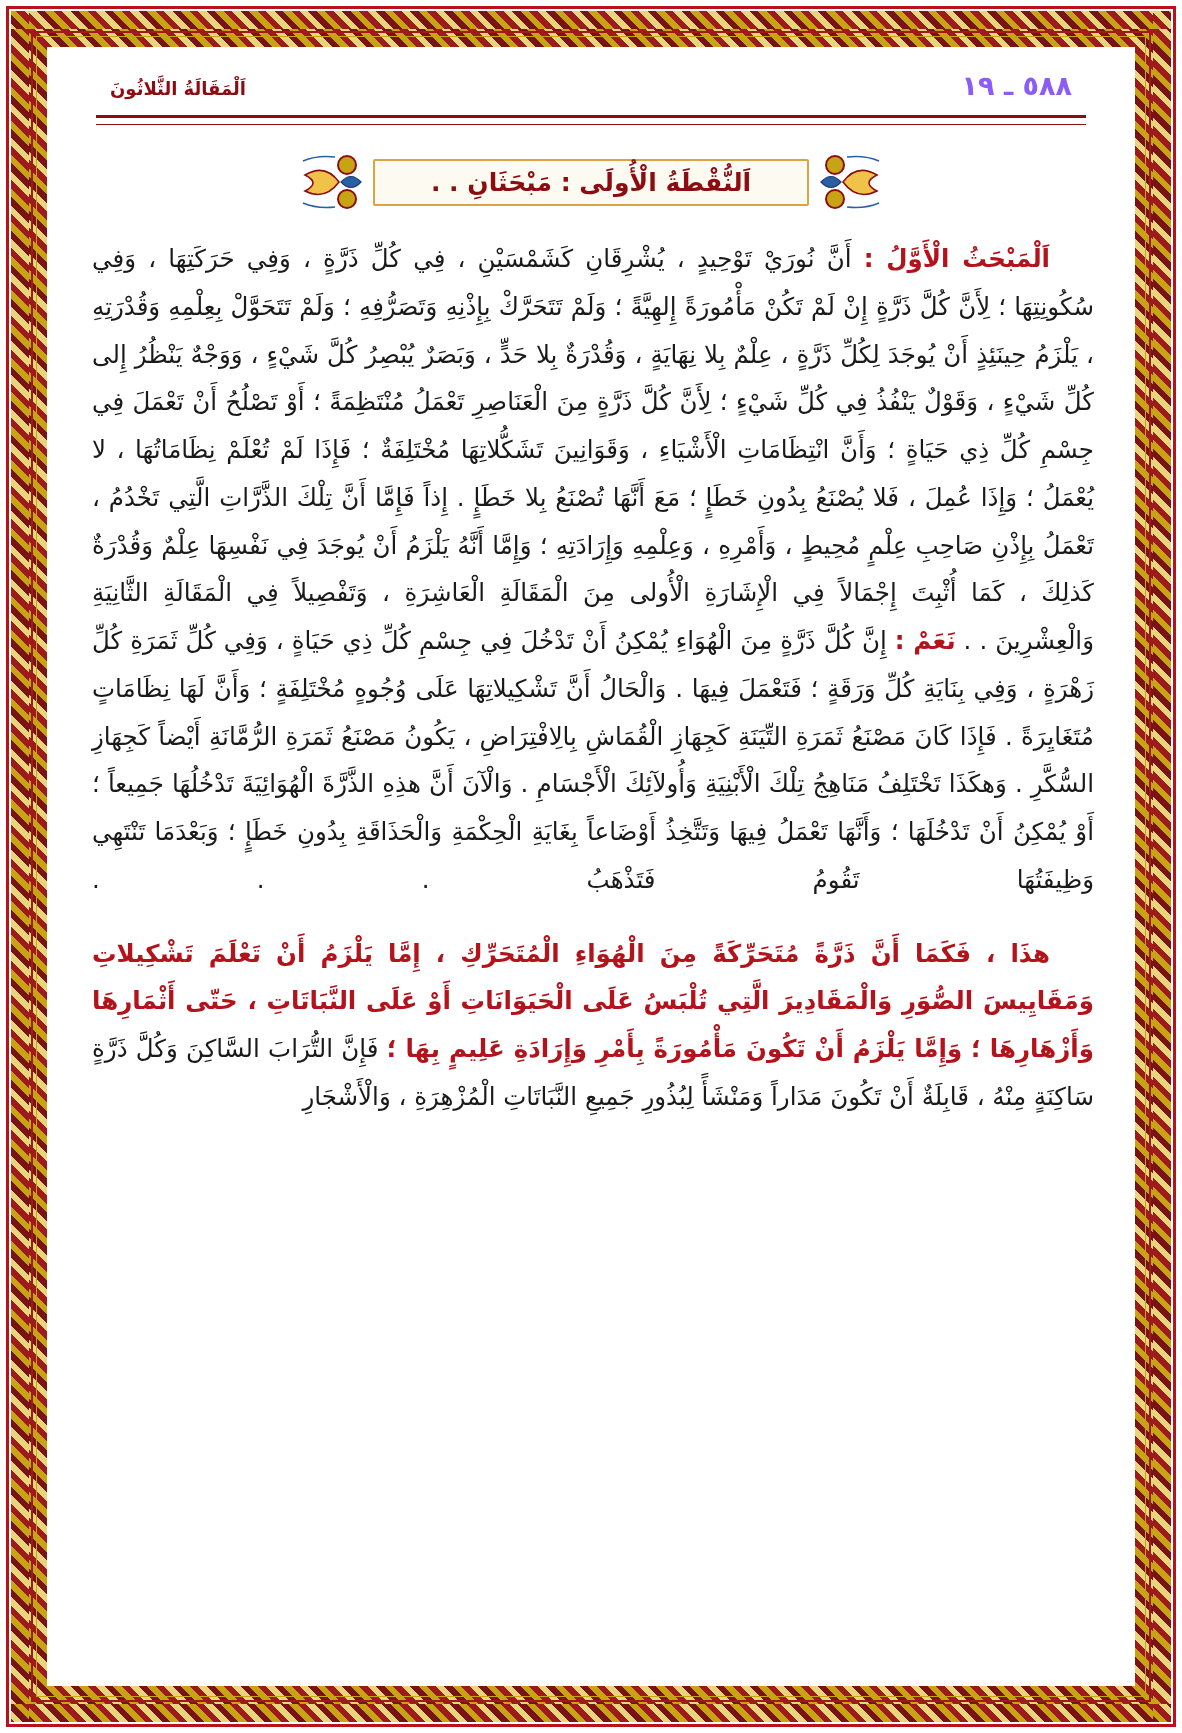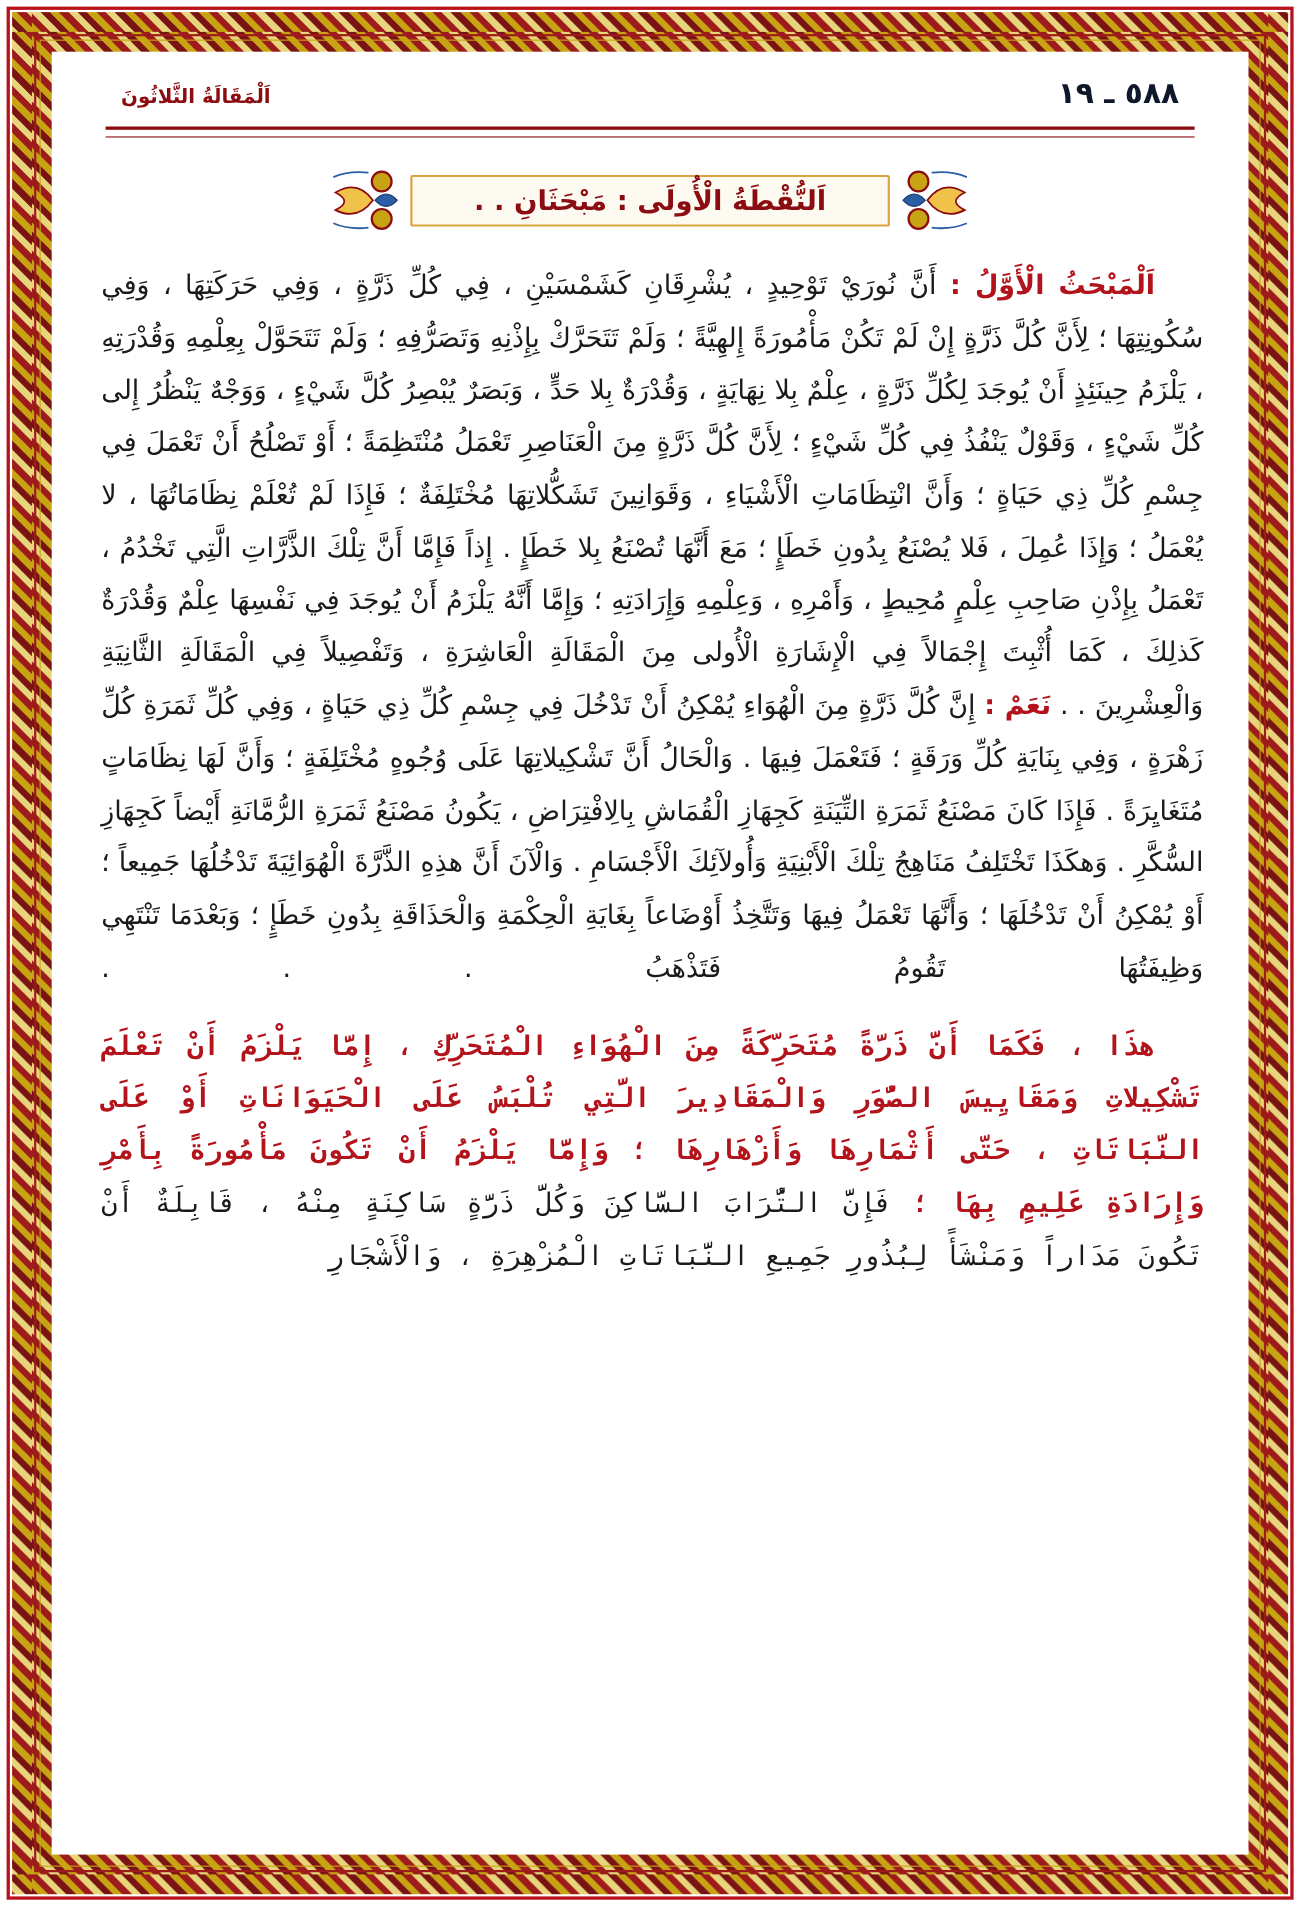--- a/index.html
+++ b/index.html
@@ -79,21 +79,21 @@
     padding: 0 22px;
   }
   .header-title {
     color: #8b0d12;
     font-size: 18px;
     font-weight: bold;
     letter-spacing: 0.5px;
     white-space: nowrap;
   }
   .header-page {
-    color: #0f172a;
+    color: #8b5cf6;
     font-size: 27px;
     font-weight: bold;
     white-space: nowrap;
     direction: ltr;
     unicode-bidi: plaintext;
   }
   .header-rule {
     margin: 14px 8px 0 8px;
     height: 6px;
     border-top: 3px solid #8b0d12;
@@ -139,21 +139,21 @@
   .body-text {
     margin-top: 22px;
     font-size: 24.5px;
     line-height: 1.95;
     color: #1a1a1a;
     text-align: justify;
     text-align-last: justify;
     direction: rtl;
   }
   .para { margin: 0 0 0 4px; }
-  .para + .para { margin-top: 26px; font-family: Liberation Mono, monospace; }
+  .para + .para { margin-top: 26px; }
   .para.indent { text-indent: 44px; }
   .lead {
     color: #b3131b;
     font-weight: bold;
   }
   .kw {
     color: #b3131b;
     font-weight: bold;
   }
   .red-para {

